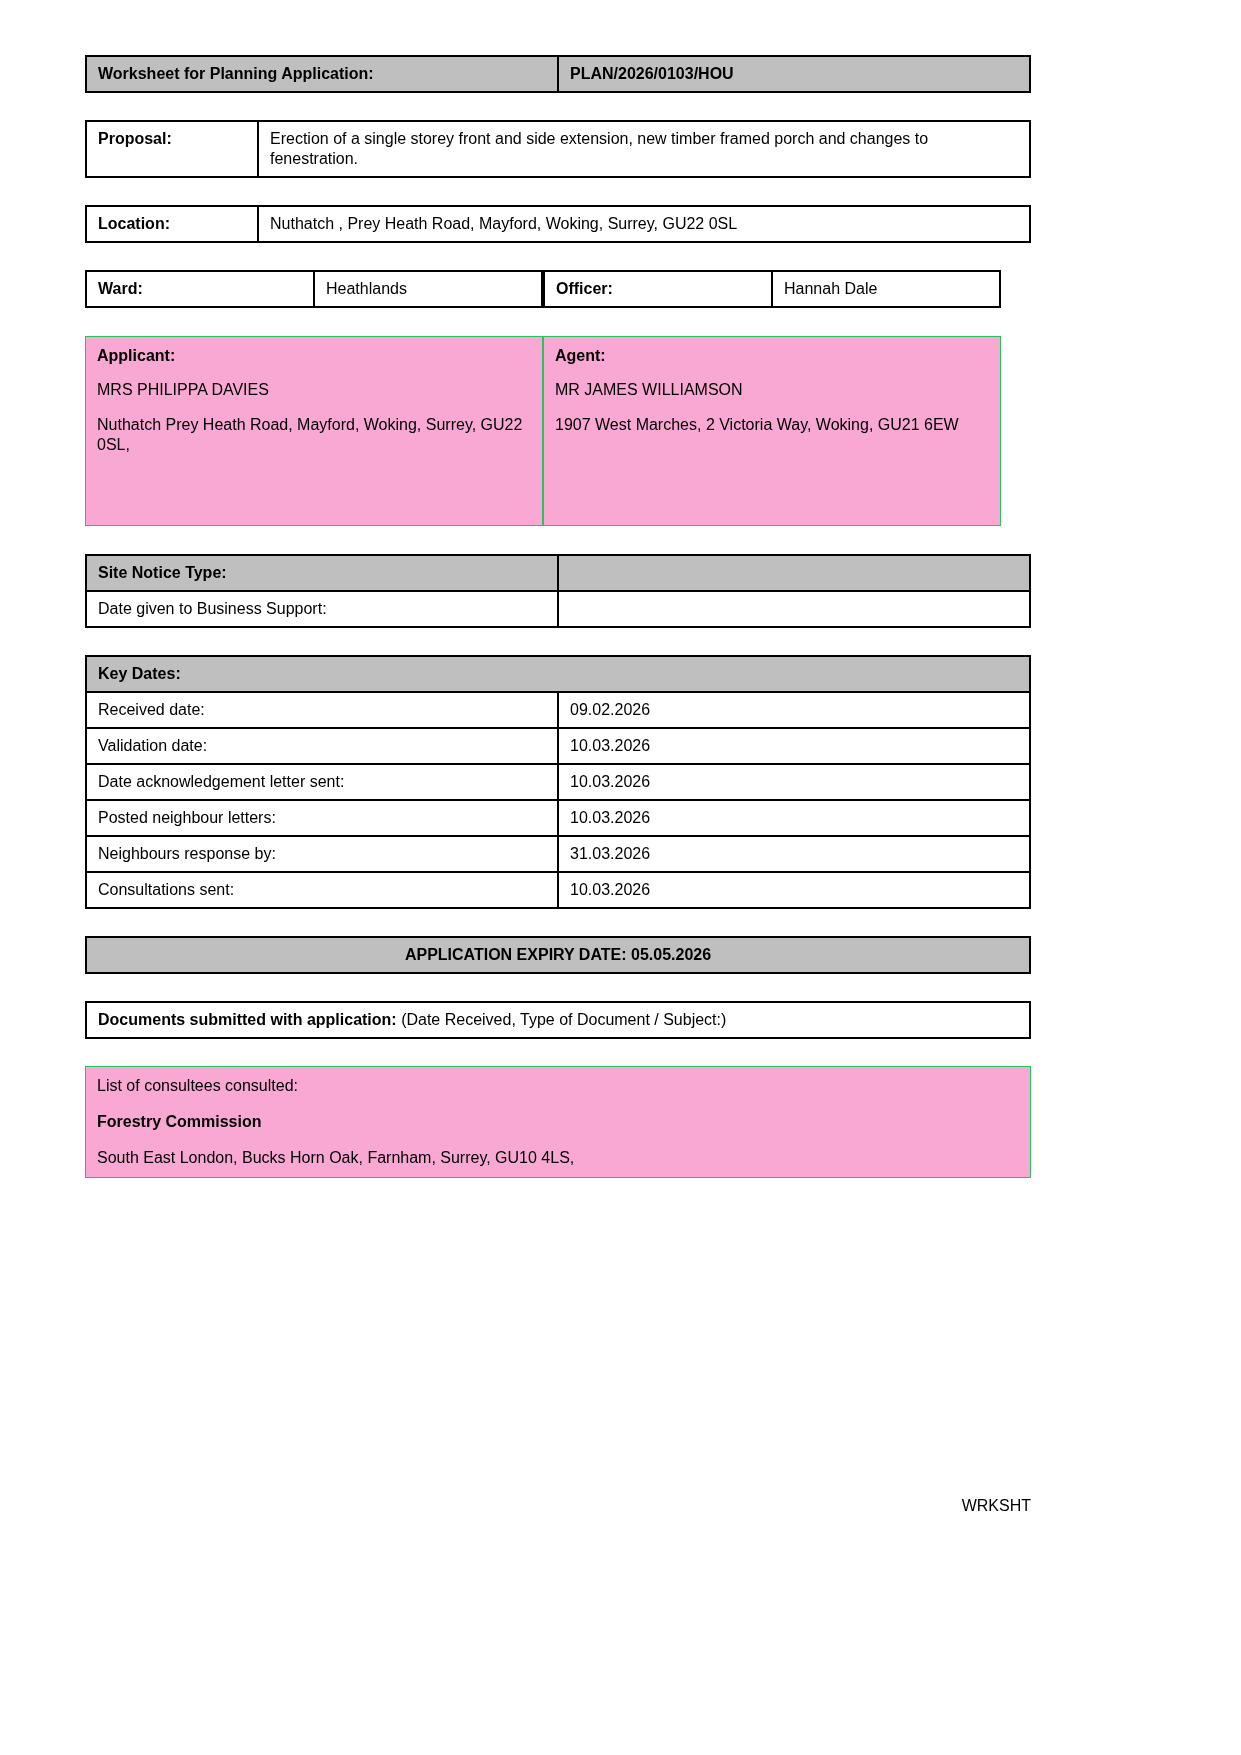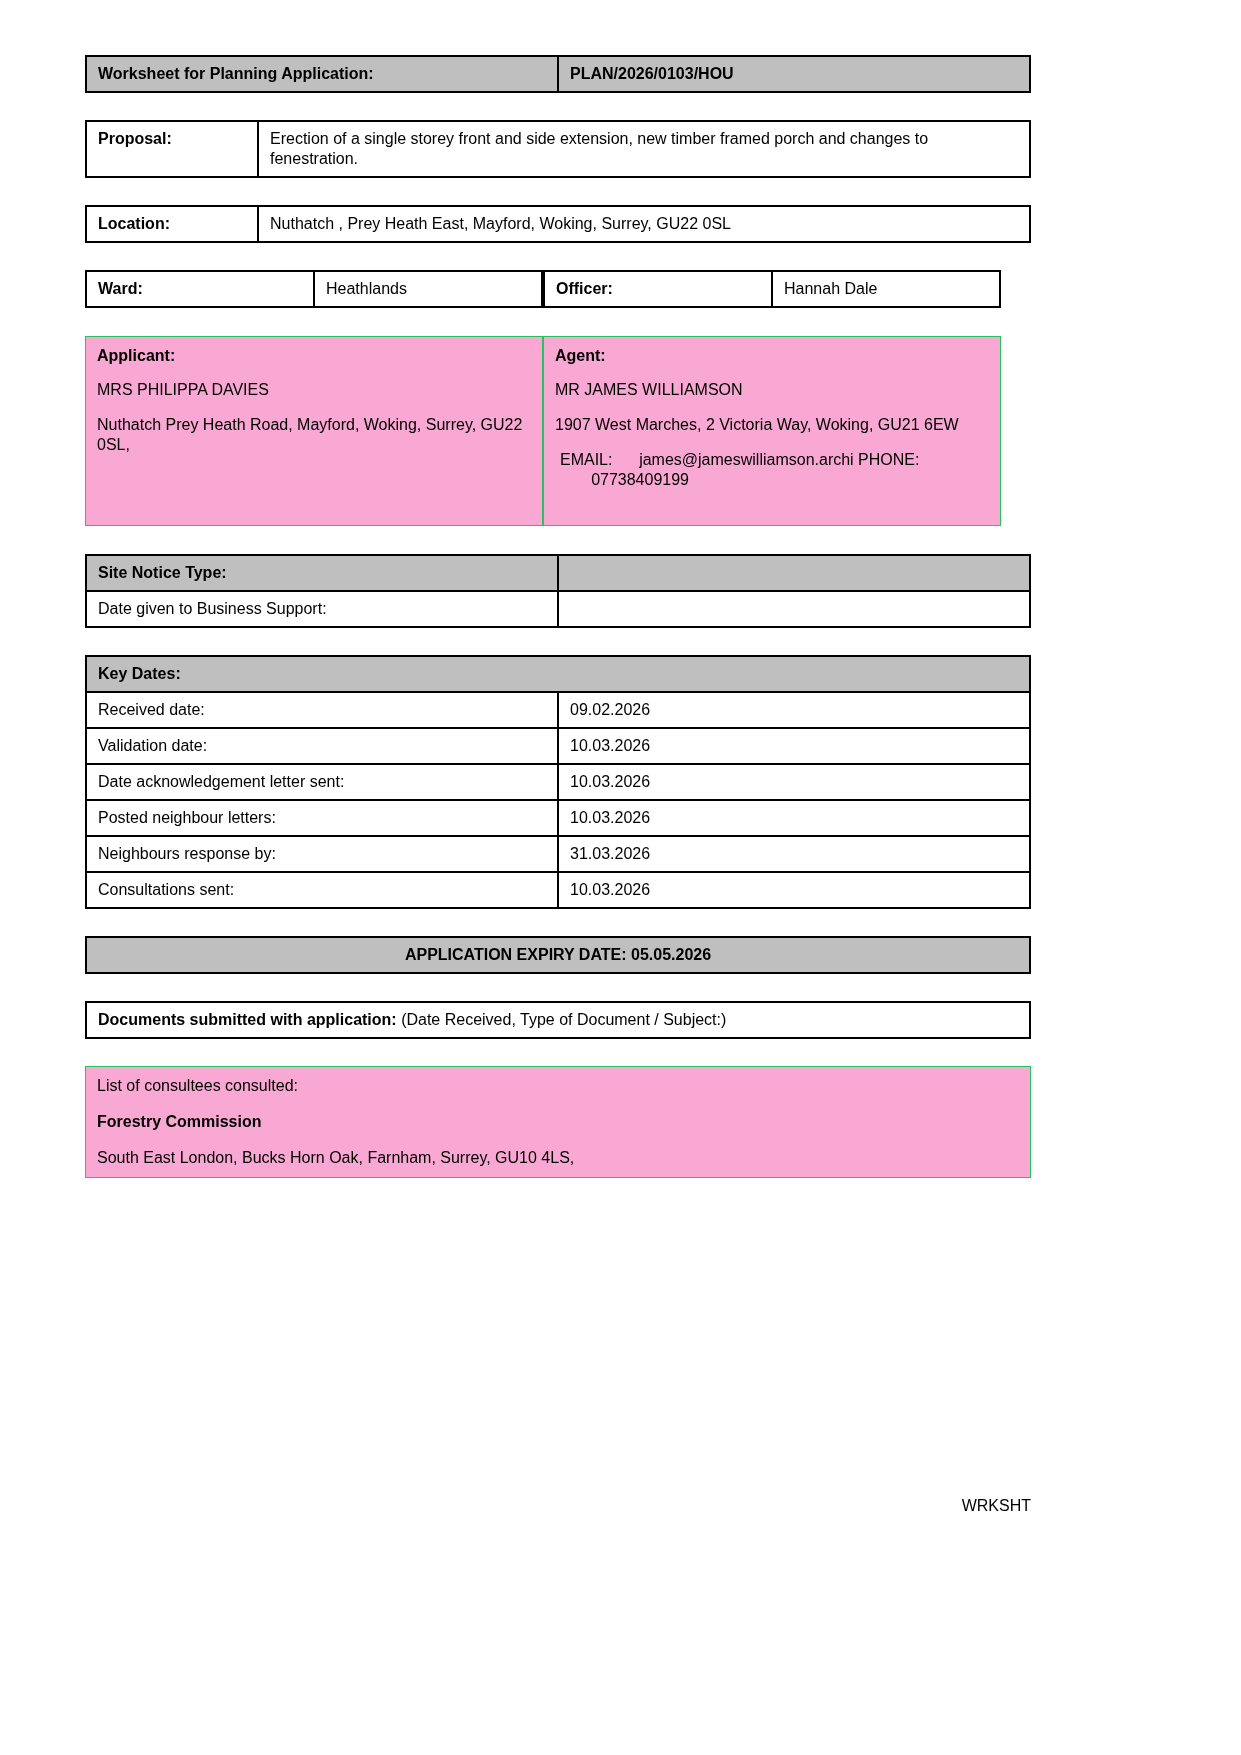--- a/index.html
+++ b/index.html
@@ -101,21 +101,21 @@
         <td class="bold w-label">Proposal:</td>
         <td>Erection of a single storey front and side extension, new timber framed porch and changes to fenestration.</td>
       </tr>
     </tbody>
       </table>
 
     <table class="tbl">
       <tbody>
           <tr>
         <td class="bold w-label">Location:</td>
-        <td>Nuthatch , Prey Heath East, Mayford, Woking, Surrey, GU22 0SL</td>
+        <td>Nuthatch , Prey Heath Road, Mayford, Woking, Surrey, GU22 0SL</td>
       </tr>
     </tbody>
       </table>
 
     <div class="two-col row-gap">
       <table class="tbl">
         <tbody>
             <tr>
           <td class="bold w-half">Ward:</td>
           <td>Heathlands</td>
@@ -135,22 +135,20 @@
     <div class="two-col row-gap">
       <div class="box party-box">
         <div class="party-label">Applicant:</div>
         <div class="party-name">MRS PHILIPPA DAVIES</div>
         <div class="party-address">Nuthatch Prey Heath Road, Mayford, Woking, Surrey, GU22 0SL,</div>
       </div>
       <div class="box party-box">
         <div class="party-label">Agent:</div>
         <div class="party-name">MR JAMES WILLIAMSON</div>
         <div class="party-address">1907 West Marches, 2 Victoria Way, Woking, GU21 6EW</div>
-        <div class="party-contact">EMAIL:      james@jameswilliamson.archi PHONE:
-       07738409199</div>
       </div>
     </div>
 
     <table class="tbl">
       <tbody>
           <tr>
         <td class="gray bold w-half">Site Notice Type:</td>
         <td class="gray"></td>
       </tr>
       <tr>

